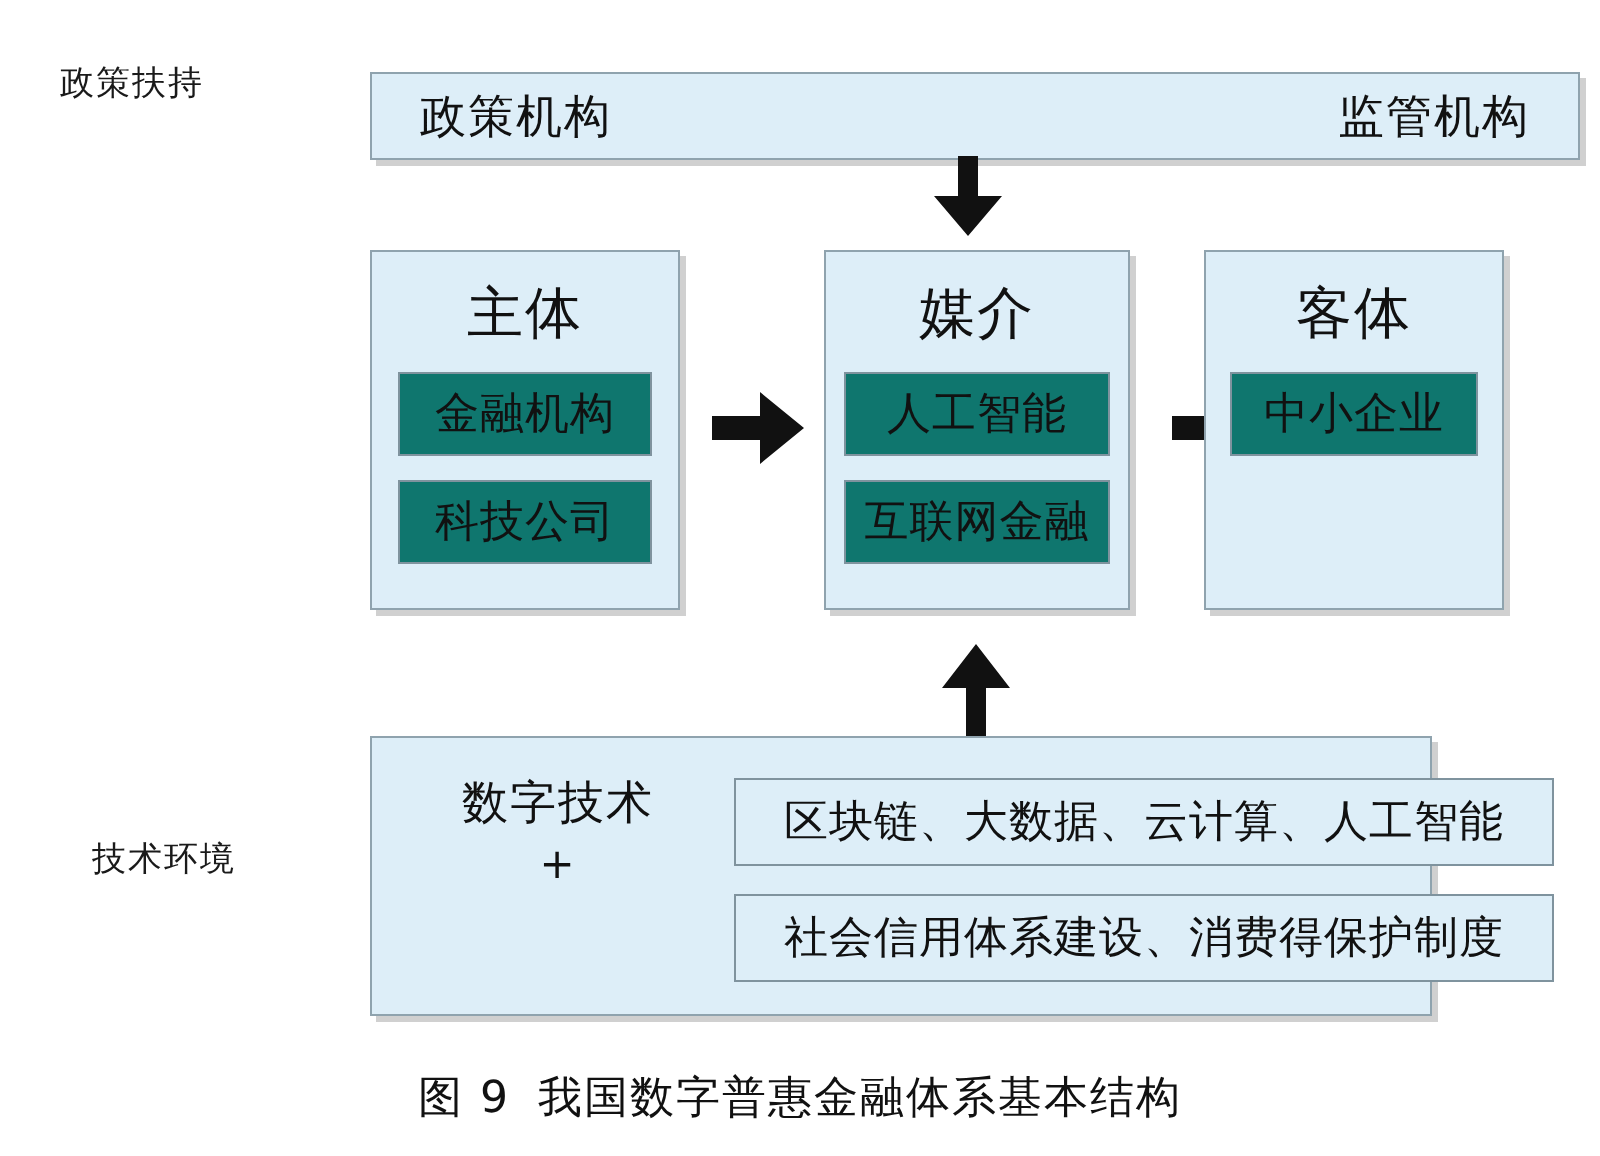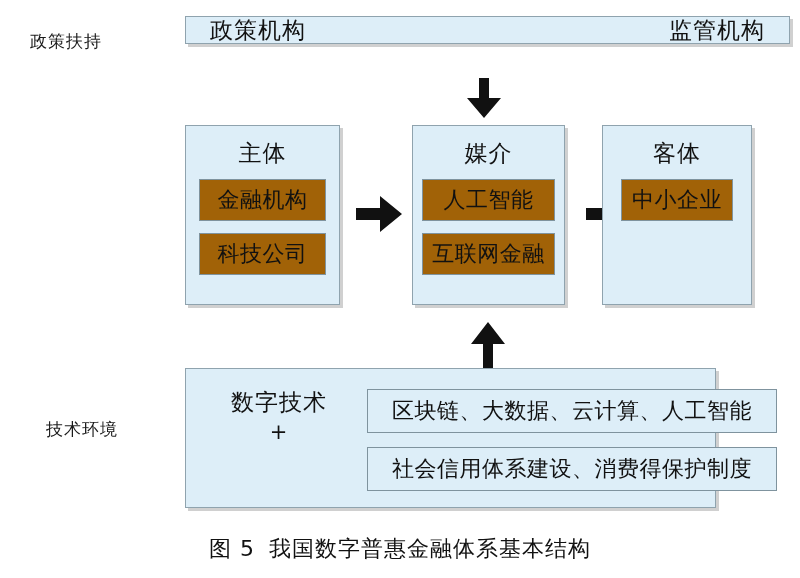--- a/index.html
+++ b/index.html
@@ -55,28 +55,28 @@
   }
 
   
   .column-box {
     display: flex;
     flex-direction: column;
     align-items: center;
     padding-top: 12px;
   }
   .column-title {
-    font-size: 23px;
+    font-size: 28px;
     letter-spacing: 1px;
     color: #111111;
     white-space: nowrap;
     margin-bottom: 10px;
   }
   .inner-chip {
-    background: #a16207;
+    background: #0f766e;
     border: 1.5px solid #7f939e;
     box-sizing: border-box;
     display: flex;
     align-items: center;
     justify-content: center;
     font-size: 22px;
     letter-spacing: 0.5px;
     color: #111111;
     white-space: nowrap;
     height: 42px;
@@ -139,21 +139,21 @@
 </head>
 <body>
 
 <div id="figure">
 
   <div class="row-label" style="left:30px; top:30px;">政策扶持</div>
 
 
   <div class="row-label" style="left:30px; top:418px;margin-left:16px;">技术环境</div>
 
-  <div class="panel panel-shadow" id="policy-band" style="left:185px; top:16px; width:605px; height:28px;">
+  <div class="panel panel-shadow" id="policy-band" style="left:185px; top:36px; width:605px; height:44px;">
     <span class="band-text">政策机构</span>
     <span class="band-text">监管机构</span>
   </div>
 
   <div class="arrow" style="left:464px; top:78px;">
     <svg width="40" height="40" viewBox="0 0 40 40">
       <polygon points="15,0 25,0 25,20 37,20 20,40 3,20 15,20" fill="#111111"></polygon>
     </svg>
   </div>
 
@@ -176,21 +176,21 @@
   </div>
 
   <div class="arrow" style="left:586px; top:193px;">
     <svg width="46" height="42" viewBox="0 0 46 42">
       <polygon points="0,15 24,15 24,3 46,21 24,39 24,27 0,27" fill="#111111"></polygon>
     </svg>
   </div>
 
   <div class="panel panel-shadow column-box" style="left:602px; top:125px; width:150px; height:180px;">
     <div class="column-title">客体</div>
-    <div class="inner-chip" style="width:112px;">中小企业</div>
+    <div class="inner-chip" style="width:124px;">中小企业</div>
   </div>
 
   <div class="arrow" style="left:468px; top:322px;">
     <svg width="40" height="46" viewBox="0 0 40 46">
       <polygon points="20,0 37,22 25,22 25,46 15,46 15,22 3,22" fill="#111111"></polygon>
     </svg>
   </div>
 
   <div class="panel panel-shadow" id="env-panel" style="left:185px; top:368px; width:531px; height:140px;">
 
@@ -198,16 +198,16 @@
       <div>数字技术</div>
       <div class="env-plus">+</div>
     </div>
 
     <div class="env-chip" style="left:181px; top:20px; width:410px; height:44px;">区块链、大数据、云计算、人工智能</div>
 
     <div class="env-chip" style="left:181px; top:78px; width:410px; height:44px;">社会信用体系建设、消费得保护制度</div>
   </div>
 
   <div id="caption">
-    <span class="cap-num">图 5</span><span>我国数字普惠金融体系基本结构</span>
+    <span class="cap-num">图 9</span><span>我国数字普惠金融体系基本结构</span>
   </div>
 
 </div>
 
 </body></html>

